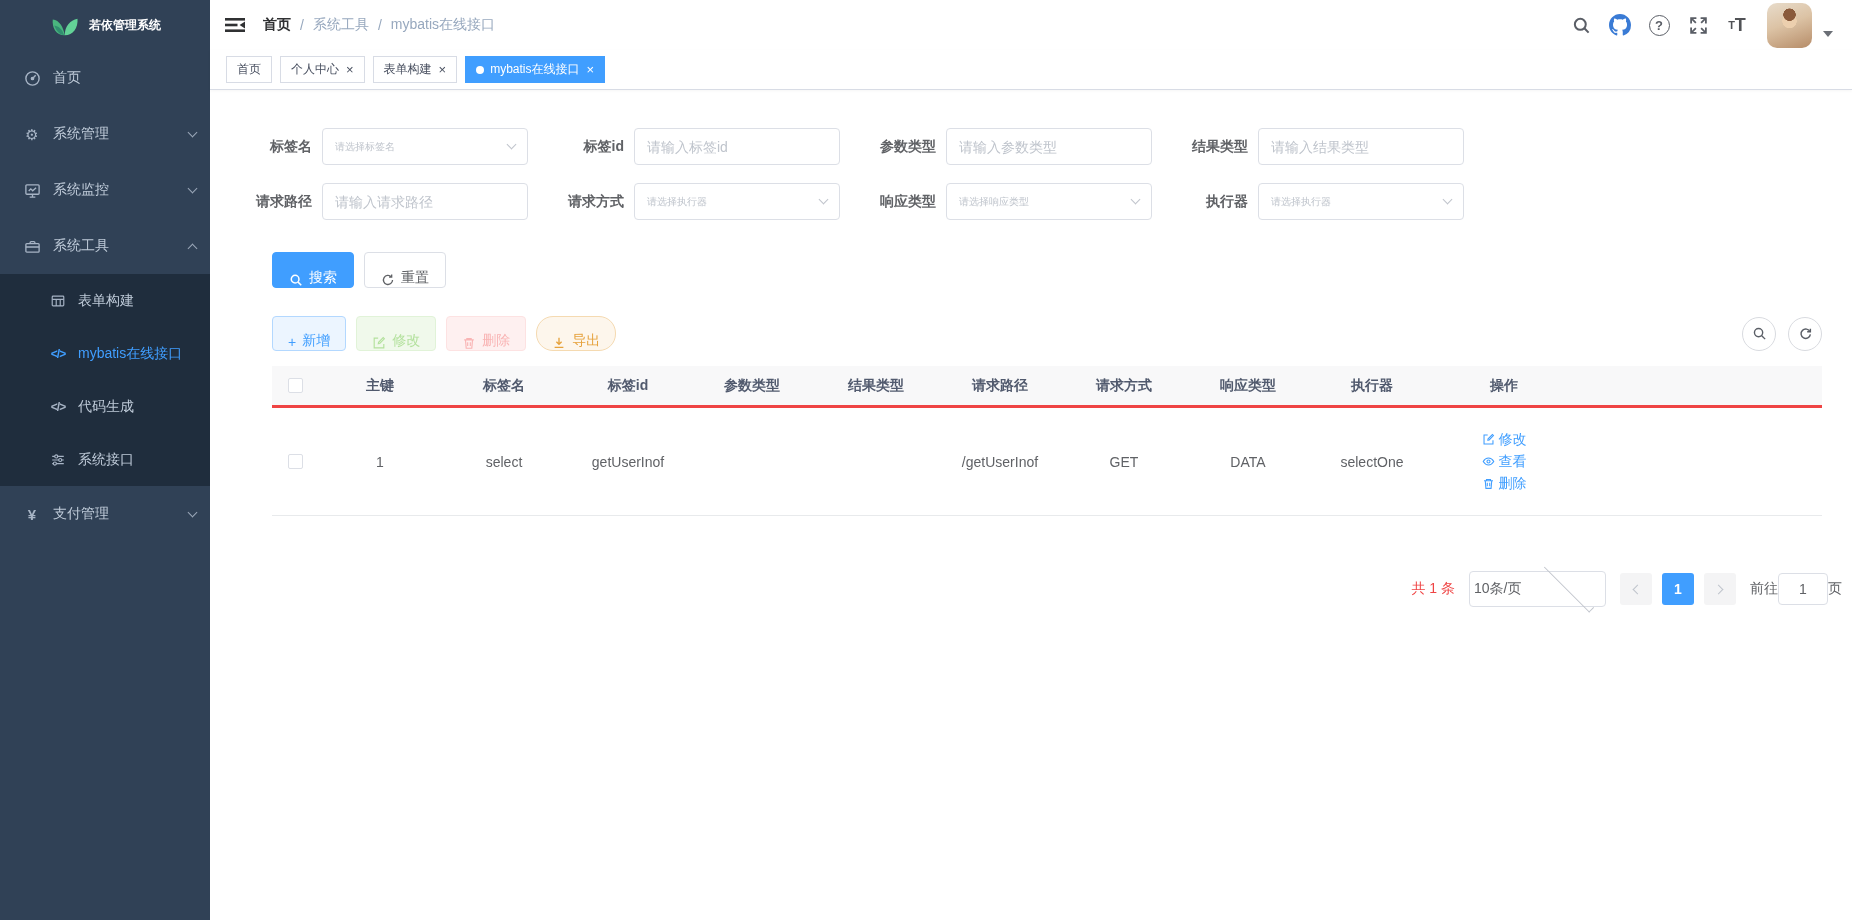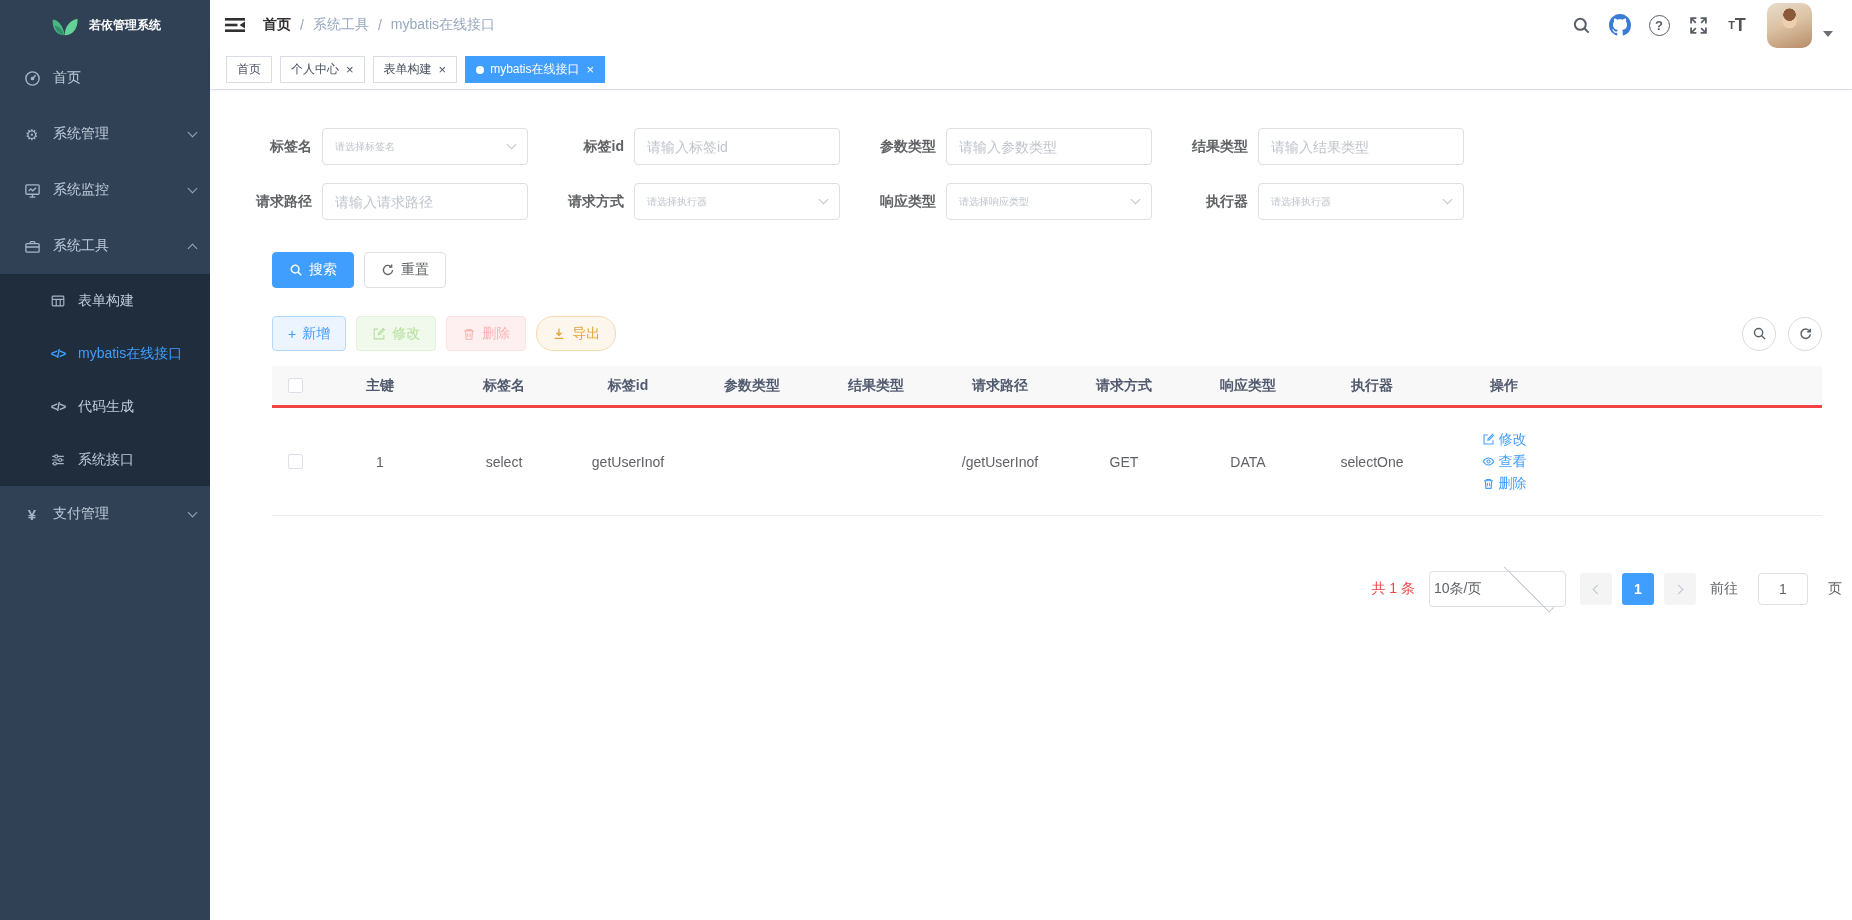--- a/index.html
+++ b/index.html
@@ -68,21 +68,21 @@
   .control { width:206px; height:37px; border:1px solid #dcdfe6; border-radius:4px; background:#fff;
     display:flex; align-items:center; padding:0 12px; }
   .control input { border:none; outline:none; width:100%; font-size:14px; color:#606266;
     font-family:inherit; background:transparent; }
   .control input::placeholder { color:#bfc4cc; }
   .ph { flex:1; color:#bfc4cc; font-size:10px; white-space:nowrap; overflow:hidden; }
   .sel-arrow { width:7px; height:7px; border-right:1.4px solid #c0c4cc; border-bottom:1.4px solid #c0c4cc;
     transform:rotate(45deg); margin-top:-4px; flex-shrink:0; }
 
   .btn-row { margin:32px 0 0 32px; display:flex; gap:10px; }
-  .btn { height:36px; display:inline-flex; align-items:center; gap:6px; padding:0 16px;
+  .btn { height:36px; display:inline-flex; align-items:flex-end; gap:6px; padding:0 16px;
     border-radius:4px; font-size:14px; cursor:pointer; border:1px solid #dcdfe6; background:#fff; color:#606266; }
   .btn svg { width:14px; height:14px; }
   .btn-primary { background:#409eff; border-color:#409eff; color:#fff; }
 
   .toolbar { margin:28px 0 0 32px; display:flex; gap:10px; align-items:center; }
   .btn-plain { height:35px; padding:0 15px; font-size:14px; }
   .bp-blue  { background:#ecf5ff; border-color:#b3d8ff; color:#409eff; }
   .bp-green { background:#f0f9eb; border-color:#e1f3d8; color:#b3e19d; cursor:not-allowed; }
   .bp-red   { background:#fef0f0; border-color:#fde2e2; color:#f9b4b4; cursor:not-allowed; }
   .bp-orange{ background:#fdf6ec; border-color:#f5dab1; color:#e6a23c;border-radius:17px; }
@@ -113,21 +113,21 @@
   .pg-size { width:137px; height:36px; border:1px solid #dcdfe6; border-radius:4px;
     display:flex; align-items:center; padding:0 4px; color:#606266; cursor:pointer; }
   .pg-size span { flex:1; }
   .pg-group { display:flex; gap:10px; align-items:center; }
   .pg-sq { width:32px; height:32px; border-radius:3px; background:#f4f4f5; display:flex;
     align-items:center; justify-content:center; cursor:pointer; }
   .pg-sq.active { background:#409eff; color:#fff; font-weight:700; }
   .pchev { width:7px; height:7px; border-right:1.6px solid #bfc4cc; border-bottom:1.6px solid #bfc4cc; }
   .pchev.left { transform:rotate(135deg); margin-left:3px; }
   .pchev.right { transform:rotate(-45deg); margin-right:3px; }
-  .pg-goto { display:flex; align-items:center; gap:20px; color:#606266; }
+  .pg-goto { display:flex; align-items:center; gap:0; color:#606266; }
   .pg-input { width:50px; height:32px; border:1px solid #dcdfe6; border-radius:4px;
     text-align:center; font-size:14px; color:#606266; outline:none; font-family:inherit; }
 </style>
 </head>
 <body>
 
 <div class="root">
 
   <aside class="sidebar">
     <div class="logo">

